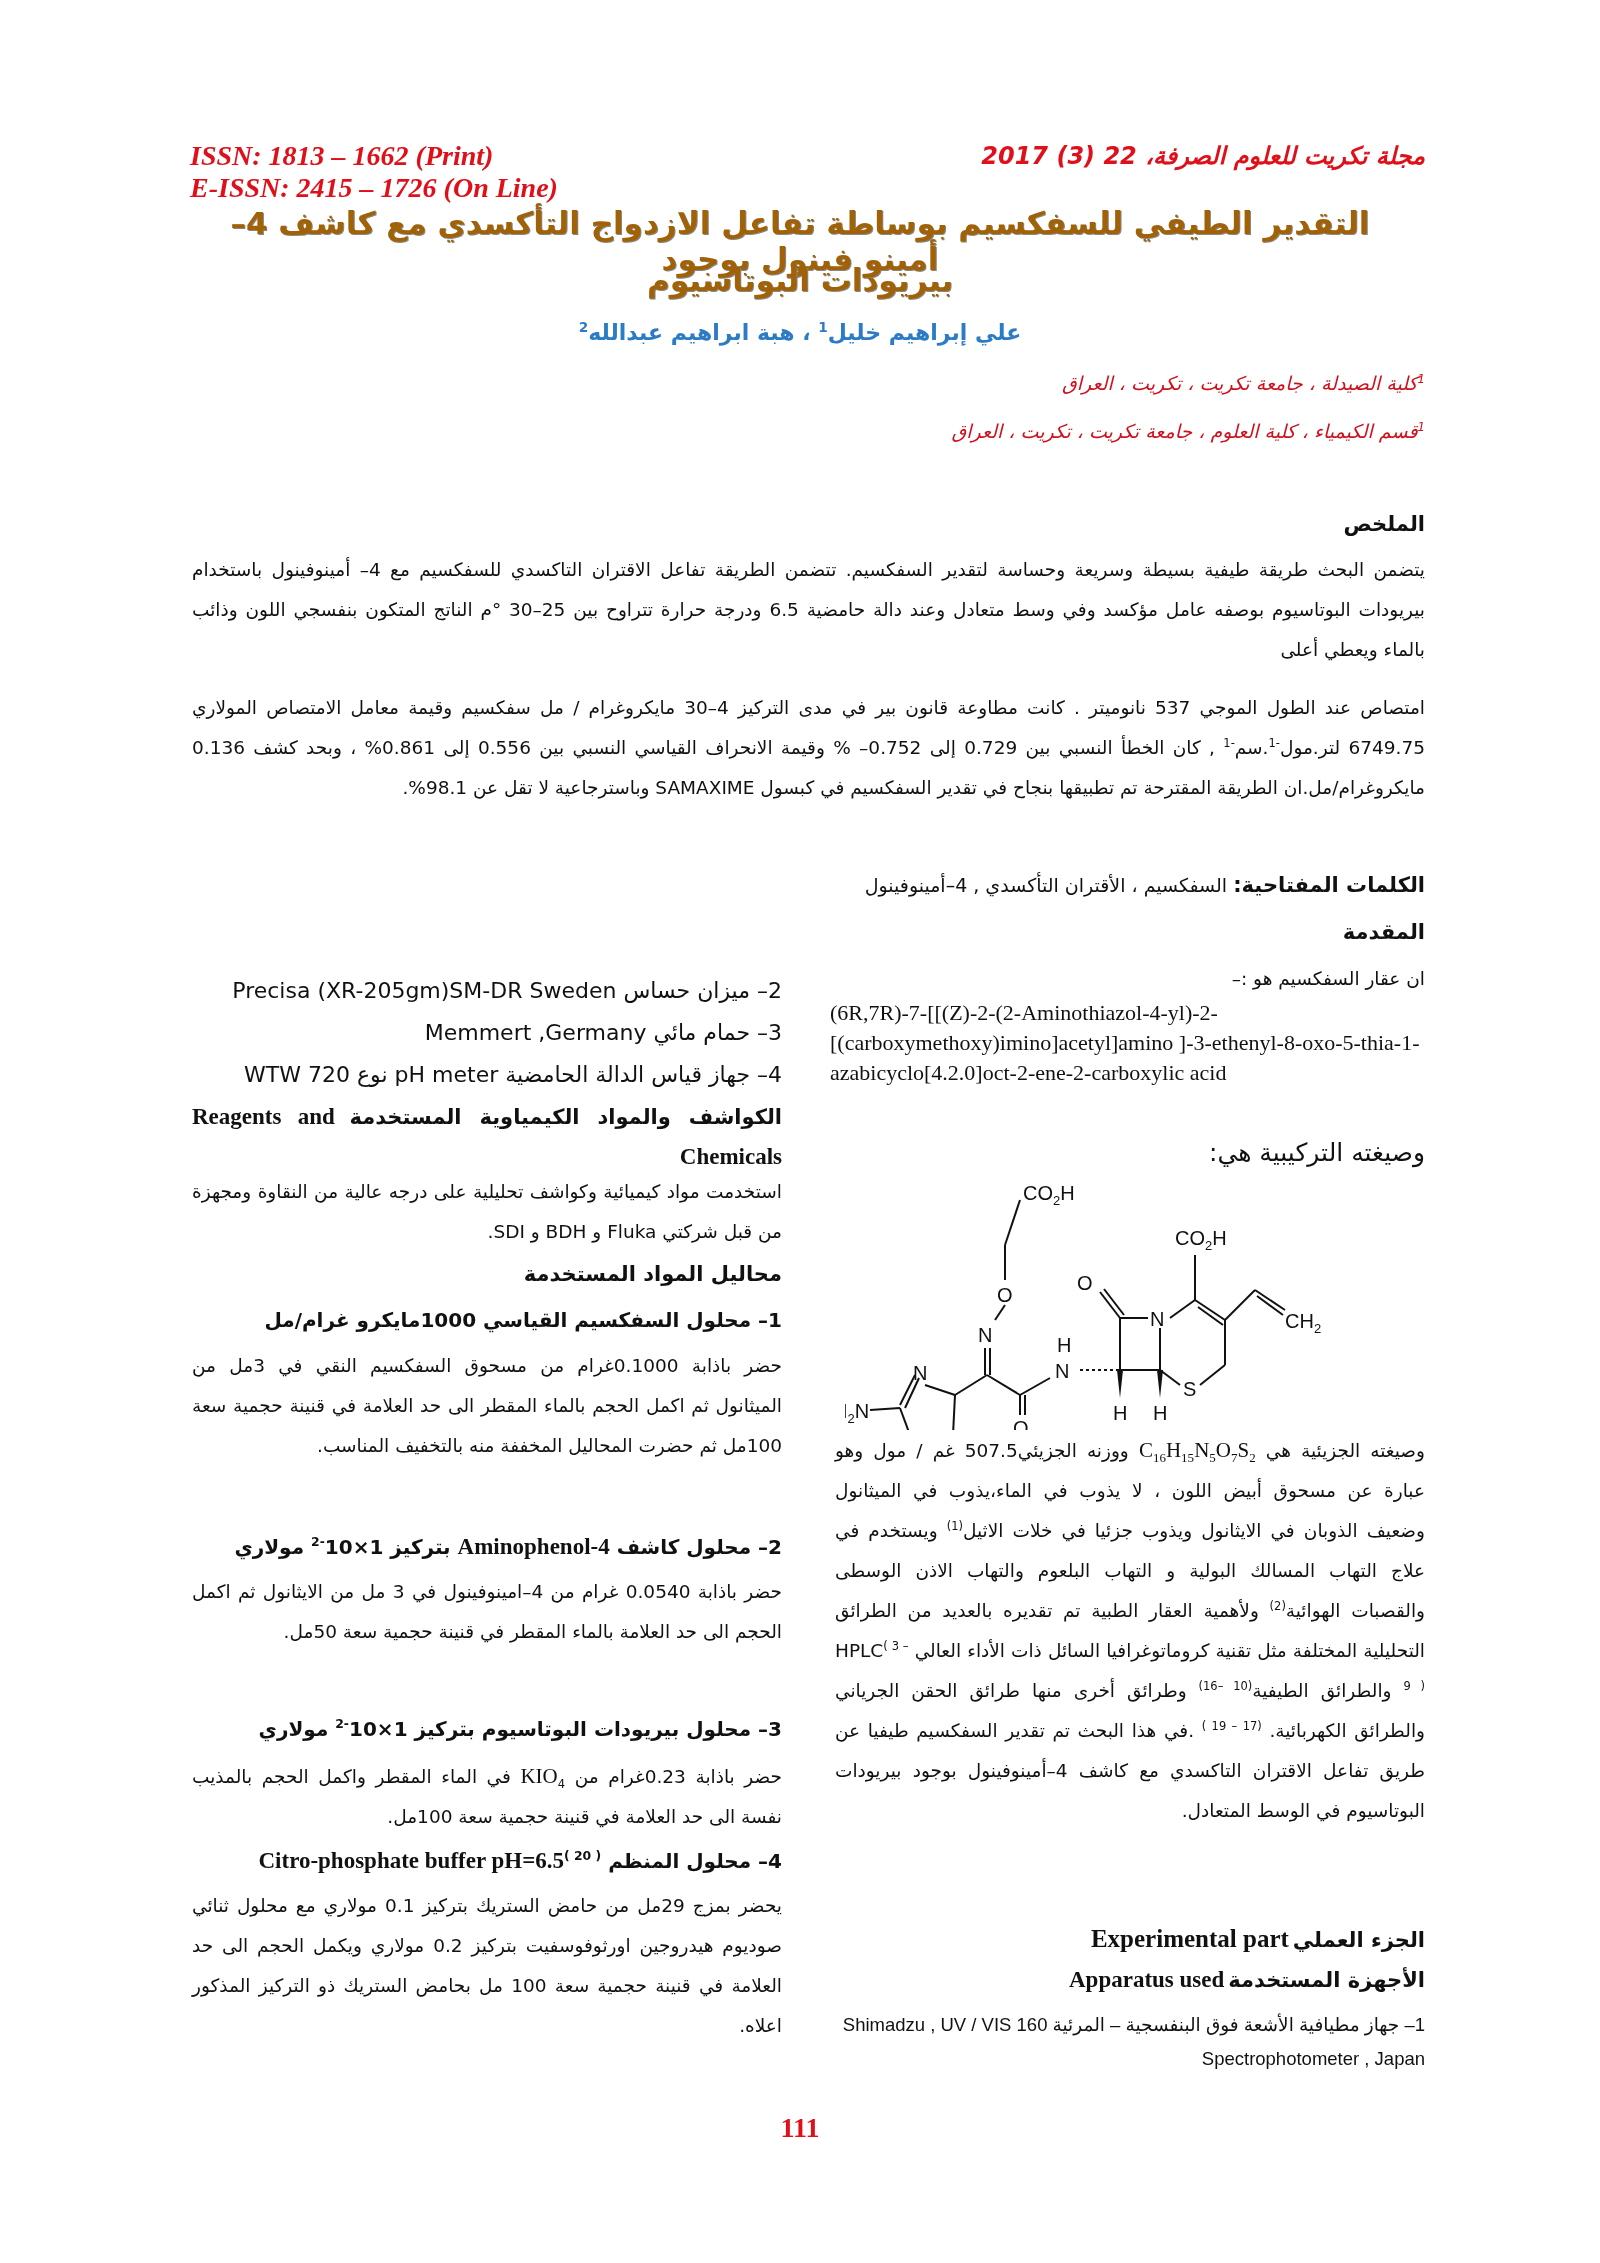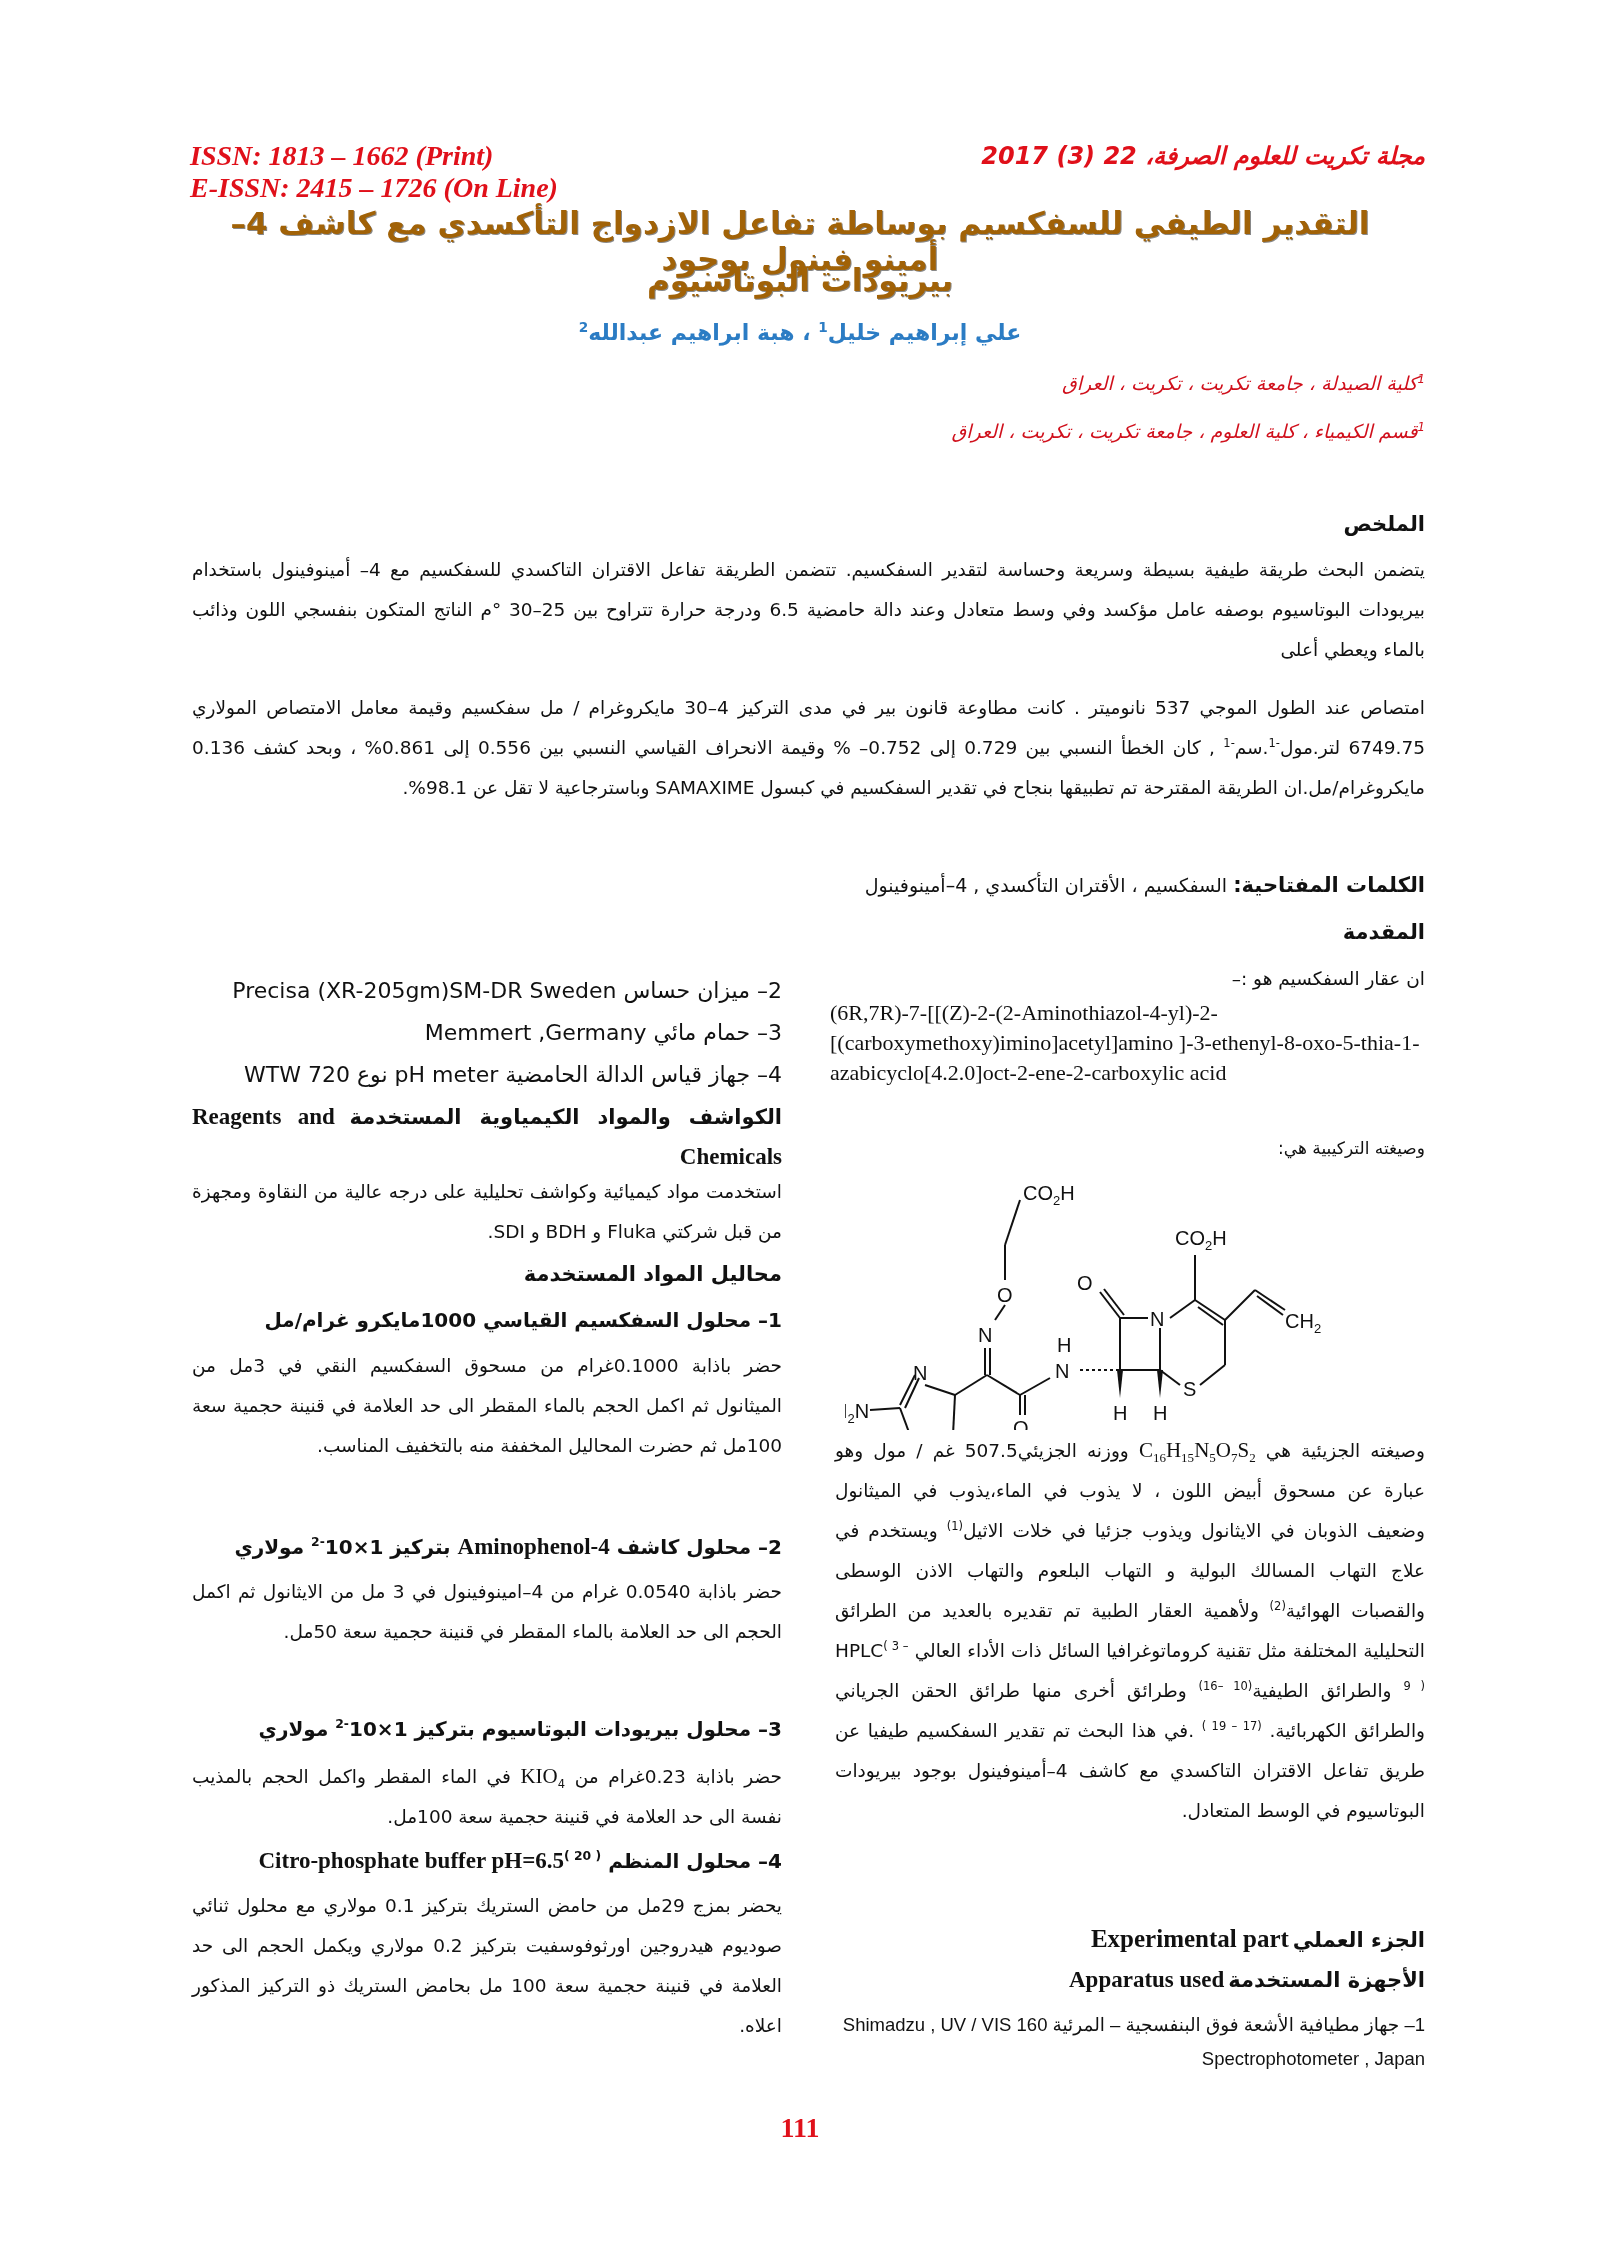--- a/index.html
+++ b/index.html
@@ -59,21 +59,21 @@
   <span>امتصاص عند الطول الموجي 537 نانوميتر . كانت مطاوعة قانون بير في مدى التركيز 4–30 مايكروغرام / مل سفكسيم وقيمة معامل الامتصاص المولاري  6749.75 لتر.مول</span><sup>-1</sup><span>.سم</span><sup>-1</sup><span> , كان الخطأ النسبي بين 0.729 إلى 0.752– % وقيمة الانحراف القياسي النسبي بين 0.556 إلى 0.861% ، وبحد كشف  0.136 مايكروغرام/مل.ان الطريقة المقترحة تم تطبيقها بنجاح في تقدير السفكسيم في كبسول SAMAXIME وباسترجاعية لا تقل عن 98.1%.</span>
 </div>
 
 <div class="abs" style="right:175px; top:873px; direction:rtl; font-family:'DejaVu Sans',sans-serif; font-size:19px;">
   <span style="font-weight:bold;font-size:21px;">الكلمات المفتاحية:</span><span> السفكسيم ، الأقتران التأكسدي , 4–أمينوفينول</span>
 </div>
 
 <div class="abs heading" style="right:175px; top:920px;">المقدمة</div>
 <div class="abs" style="right:175px; top:968px; direction:rtl; font-family:'DejaVu Sans',sans-serif; font-size:18.5px;">ان عقار السفكسيم هو :–</div>
 <div class="abs ltr-text" style="left:830px; width:600px; top:998px;font-family:Liberation Serif, serif;">(6R,7R)-7-[[(Z)-2-(2-Aminothiazol-4-yl)-2-[(carboxymethoxy)imino]acetyl]amino ]-3-ethenyl-8-oxo-5-thia-1-azabicyclo[4.2.0]oct-2-ene-2-carboxylic acid</div>
-<div class="abs" style="right:175px; top:1138px; direction:rtl; font-family:'DejaVu Sans',sans-serif; font-size:17px;">وصيغته التركيبية هي:</div>
+<div class="abs" style="right:175px; top:1138px; direction:rtl; font-family:'DejaVu Sans',sans-serif; font-size:25px;">وصيغته التركيبية هي:</div>
 
 <div class="abs structure">
   <svg width="520" height="260" viewBox="0 0 520 260" font-family="Liberation Sans, sans-serif" font-size="20" fill="#111">
     <g stroke="#111" stroke-width="2" fill="none">
 
       <line x1="160" y1="75" x2="175" y2="30"></line>
       <line x1="160" y1="75" x2="160" y2="110"></line>
       <line x1="160" y1="135" x2="150" y2="150"></line>
       <line x1="140" y1="178" x2="140" y2="205"></line>
       <line x1="145" y1="178" x2="145" y2="205"></line>

